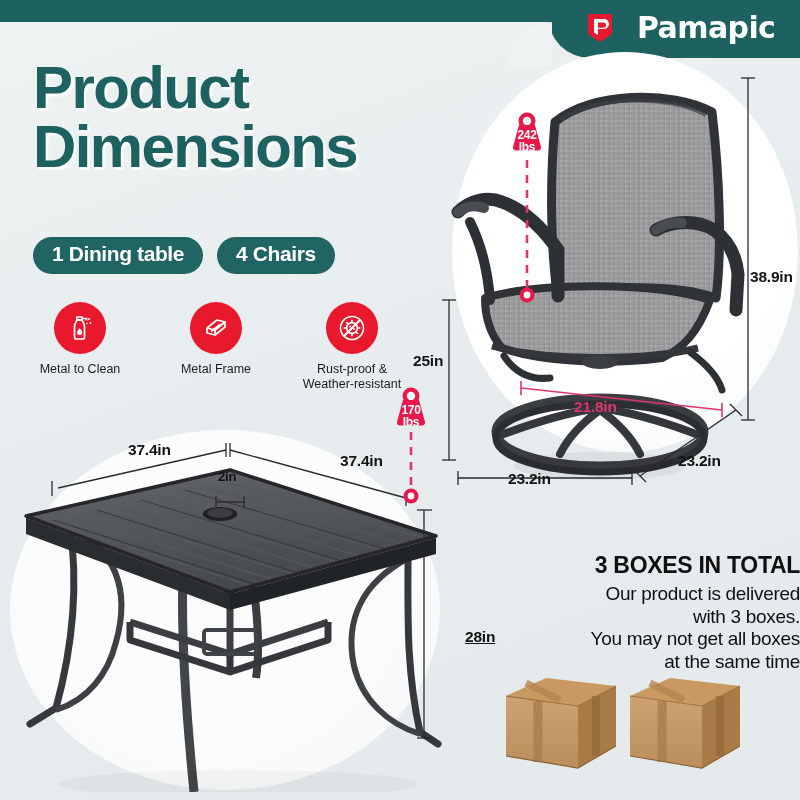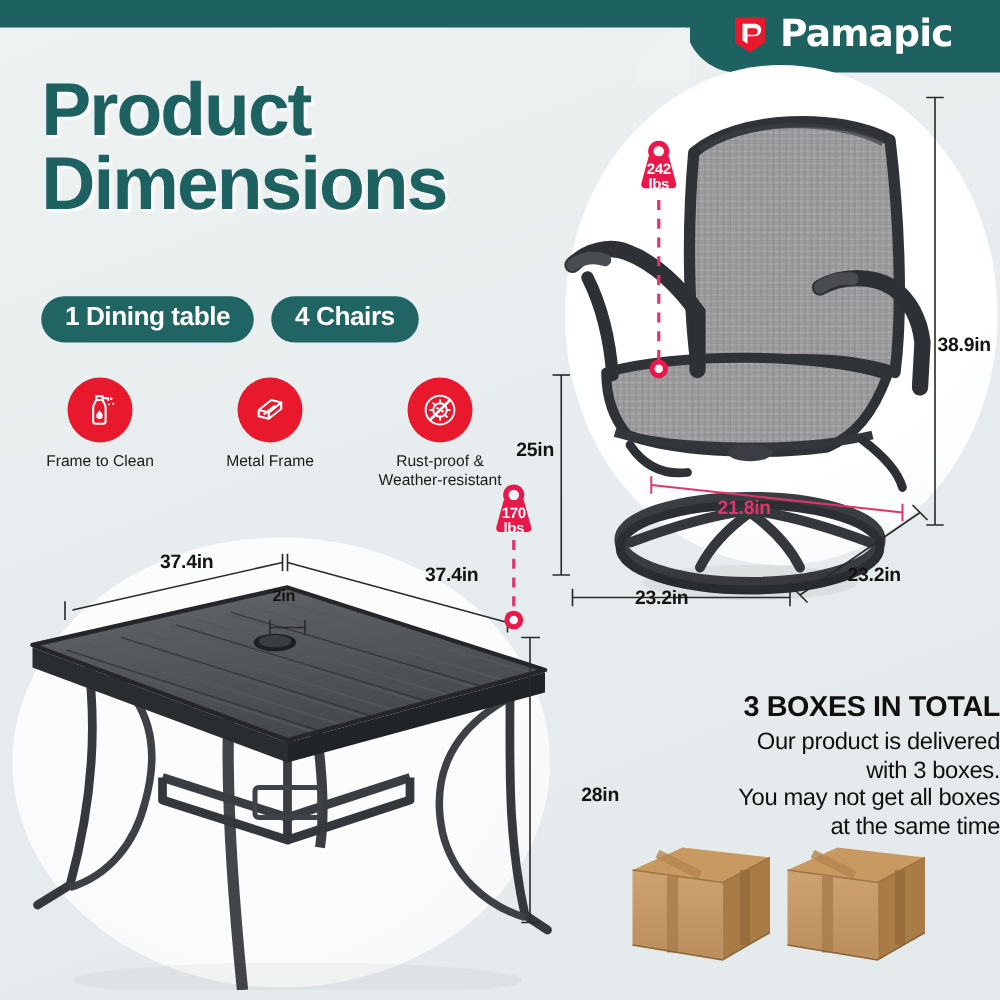--- a/index.html
+++ b/index.html
@@ -28,21 +28,21 @@
     border-bottom-left-radius: 42px;
   }
   .header-notch {
     position: absolute; top: 22px; left: 508px;
     width: 44px; height: 44px;
     background: #eef2f3;
     border-top-left-radius: 44px;
   }
   .logo {
     position: absolute; top: 8px; left: 585px;
-    display: flex; align-items: center; gap: 9px;
+    display: flex; align-items: center; gap: 22px;
     height: 38px;
   }
   .logo-mark { width: 30px; height: 30px; }
   .logo-text {
     color: #ffffff;
     font-size: 30px;
     font-weight: 700;
     letter-spacing: -0.6px;
     font-family: "DejaVu Sans", sans-serif;
   }
@@ -193,21 +193,21 @@
         <svg width="32" height="32" viewBox="0 0 32 32" fill="none" stroke="#ffffff" stroke-width="1.7">
           <path d="M13 5 h5 v3 h-5 z"></path>
           <path d="M18 6.5 h4.5 v2"></path>
           <path d="M13 8 h5 l1.6 3.2 a7 7 0 0 1 .9 3.4 V25 a2 2 0 0 1 -2 2 h-6 a2 2 0 0 1 -2 -2 V14.6 a7 7 0 0 1 .9 -3.4 z"></path>
           <path d="M15.6 16.2 c1.7 2 2.6 3.1 2.6 4.3 a2.6 2.6 0 0 1 -5.2 0 c0 -1.2 .9 -2.3 2.6 -4.3 z" fill="#ffffff" stroke="none"></path>
           <circle cx="25" cy="7" r="1" fill="#ffffff" stroke="none"></circle>
           <circle cx="26.5" cy="11" r="0.9" fill="#ffffff" stroke="none"></circle>
           <circle cx="23" cy="11.5" r="0.7" fill="#ffffff" stroke="none"></circle>
         </svg>
       </div>
-      <div class="feature-label">Frame to Clean</div>
+      <div class="feature-label">Metal to Clean</div>
     </div>
 
     <div class="feature">
       <div class="feature-circle">
         <svg width="32" height="32" viewBox="0 0 32 32" fill="none" stroke="#ffffff" stroke-width="1.7" stroke-linejoin="round">
           <path d="M7 16 L17 8 L25 10 L15 18 Z"></path>
           <path d="M7 16 v5 L15 23 v-5"></path>
           <path d="M15 18 L25 10 v5 L15 23"></path>
           <path d="M11 19.5 L20 12.5"></path>
         </svg>
@@ -421,21 +421,21 @@
 
       <path d="M186 62 L214 62"></path>
       <path d="M186 56 L186 68"></path>
       <path d="M214 56 L214 68"></path>
     </g>
   </svg>
 
   <div class="dim" style="left:128px; top:441px;">37.4in</div>
   <div class="dim" style="left:340px; top:452px;">37.4in</div>
   <div class="dim small" style="left:218px; top:469px;">2in</div>
-  <div class="dim" style="left:465px; top:628px;">28in</div>
+  <div class="dim" style="left:465px; top:628px;text-decoration:underline;">28in</div>
 
   <div class="weight" style="left:389px; top:387px;">
     <svg width="44" height="46" viewBox="0 0 44 46">
       <circle cx="22" cy="9" r="8.5" fill="#e8184a"></circle>
       <circle cx="22" cy="9" r="4.2" fill="#f2f5f6"></circle>
       <path d="M14 13 h16 l6 22 a3 3 0 0 1 -3 3.6 H11 a3 3 0 0 1 -3 -3.6 z" fill="#e8184a"></path>
     </svg>
     <div class="wtxt">
       <span>170</span><br><span>lbs</span>
     </div>

